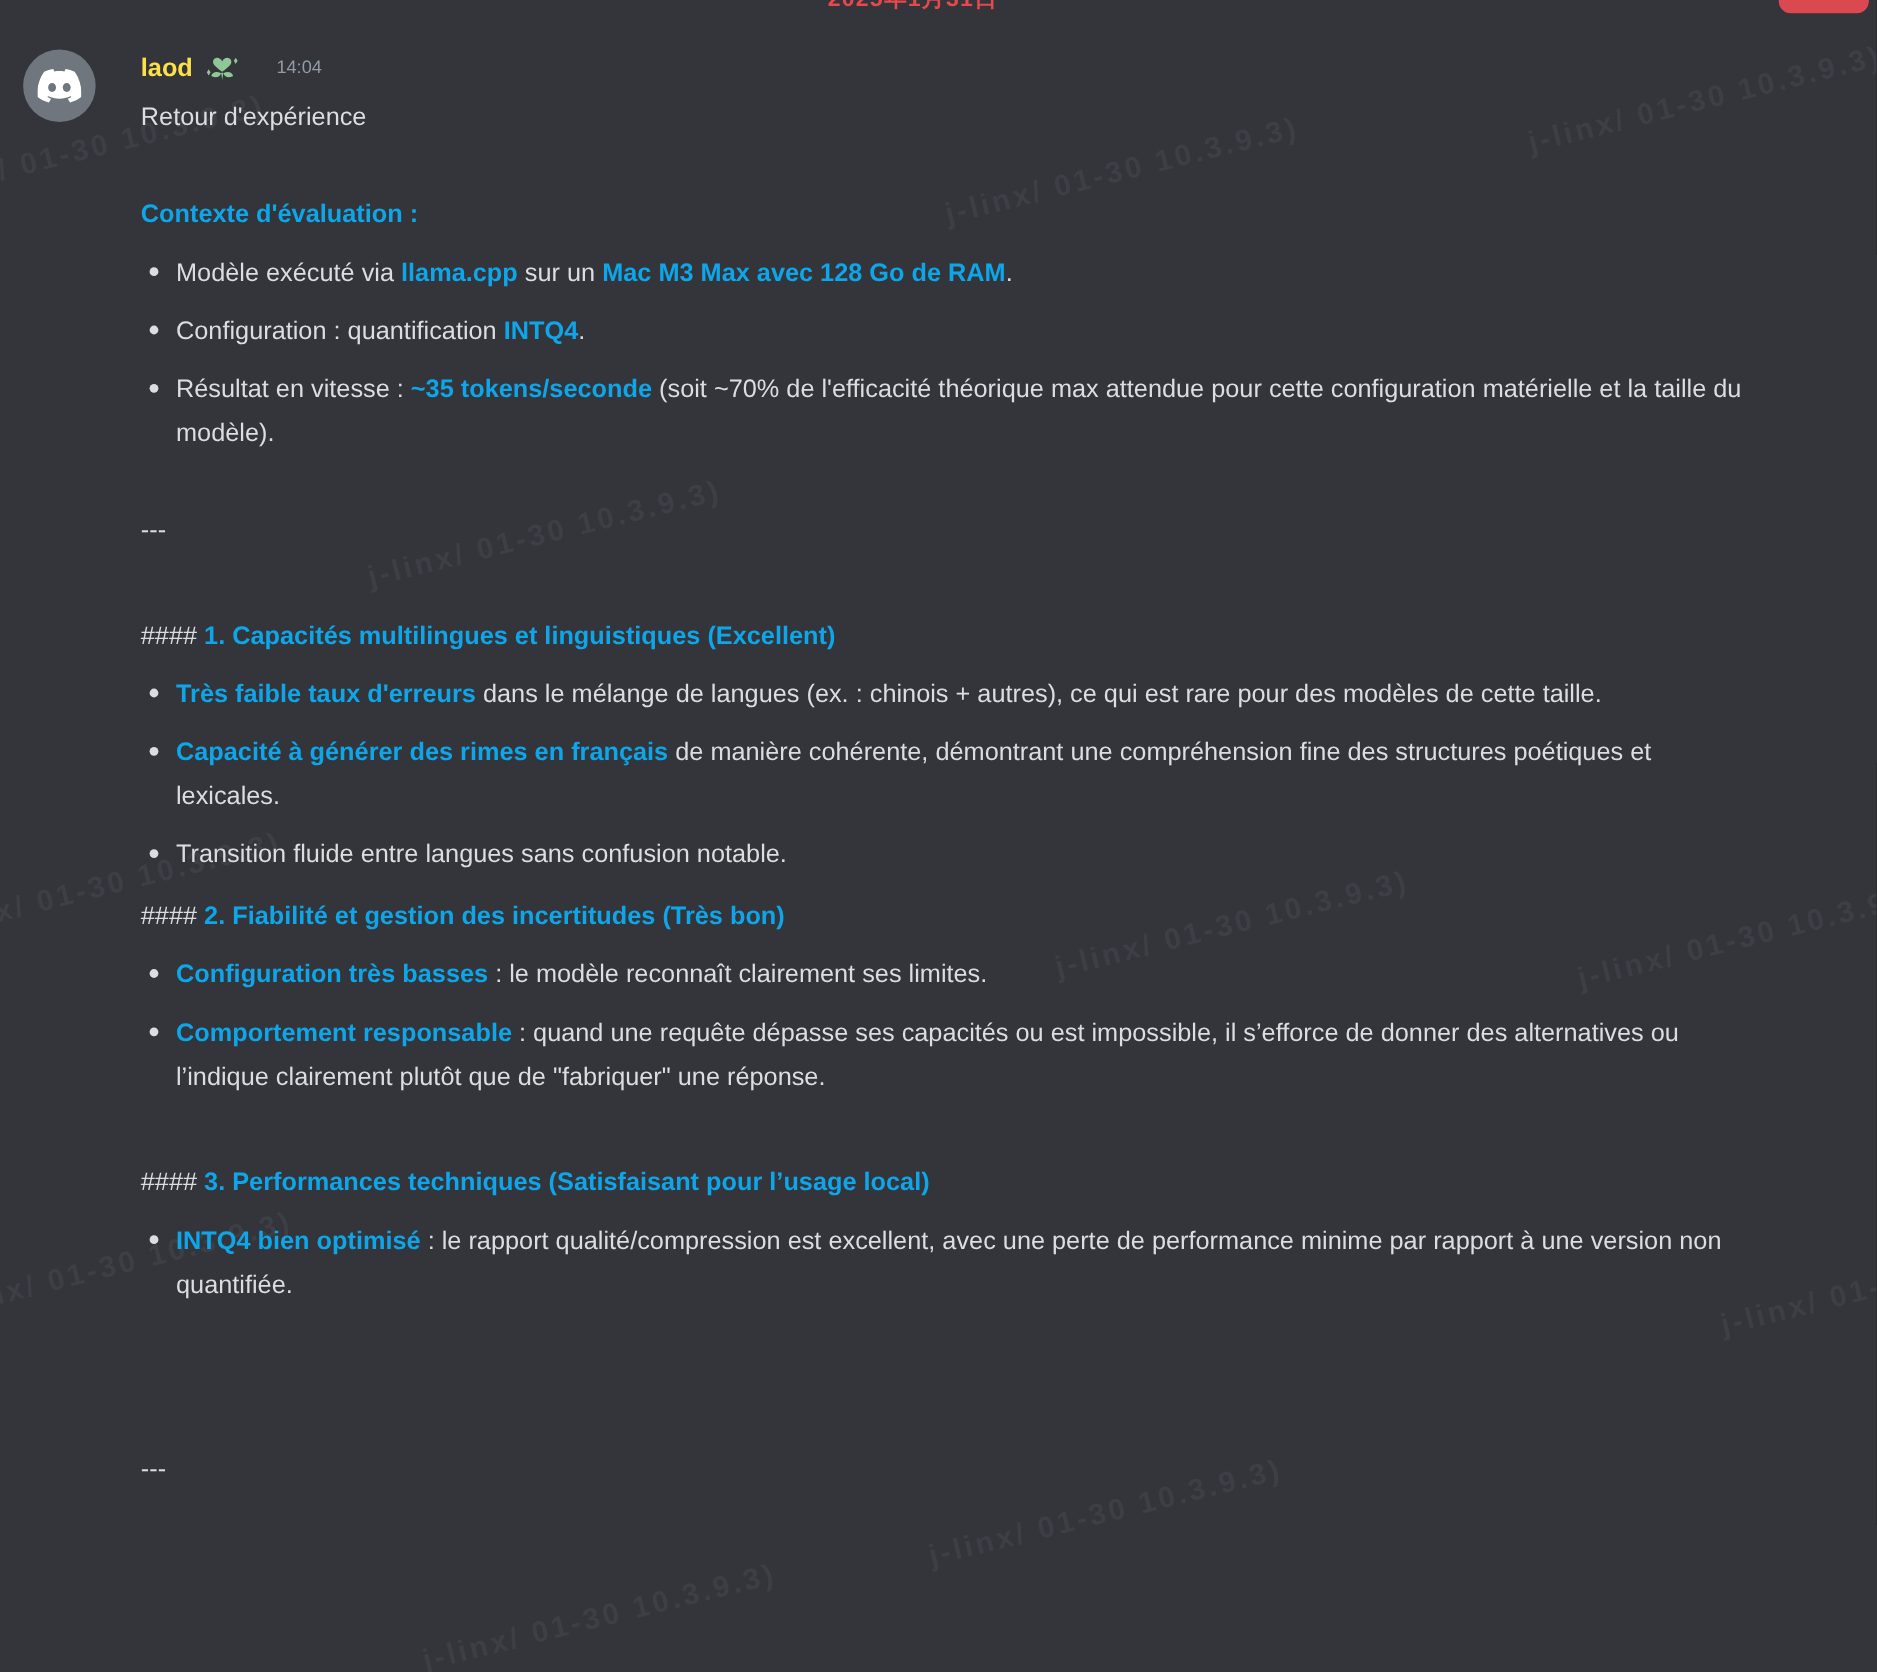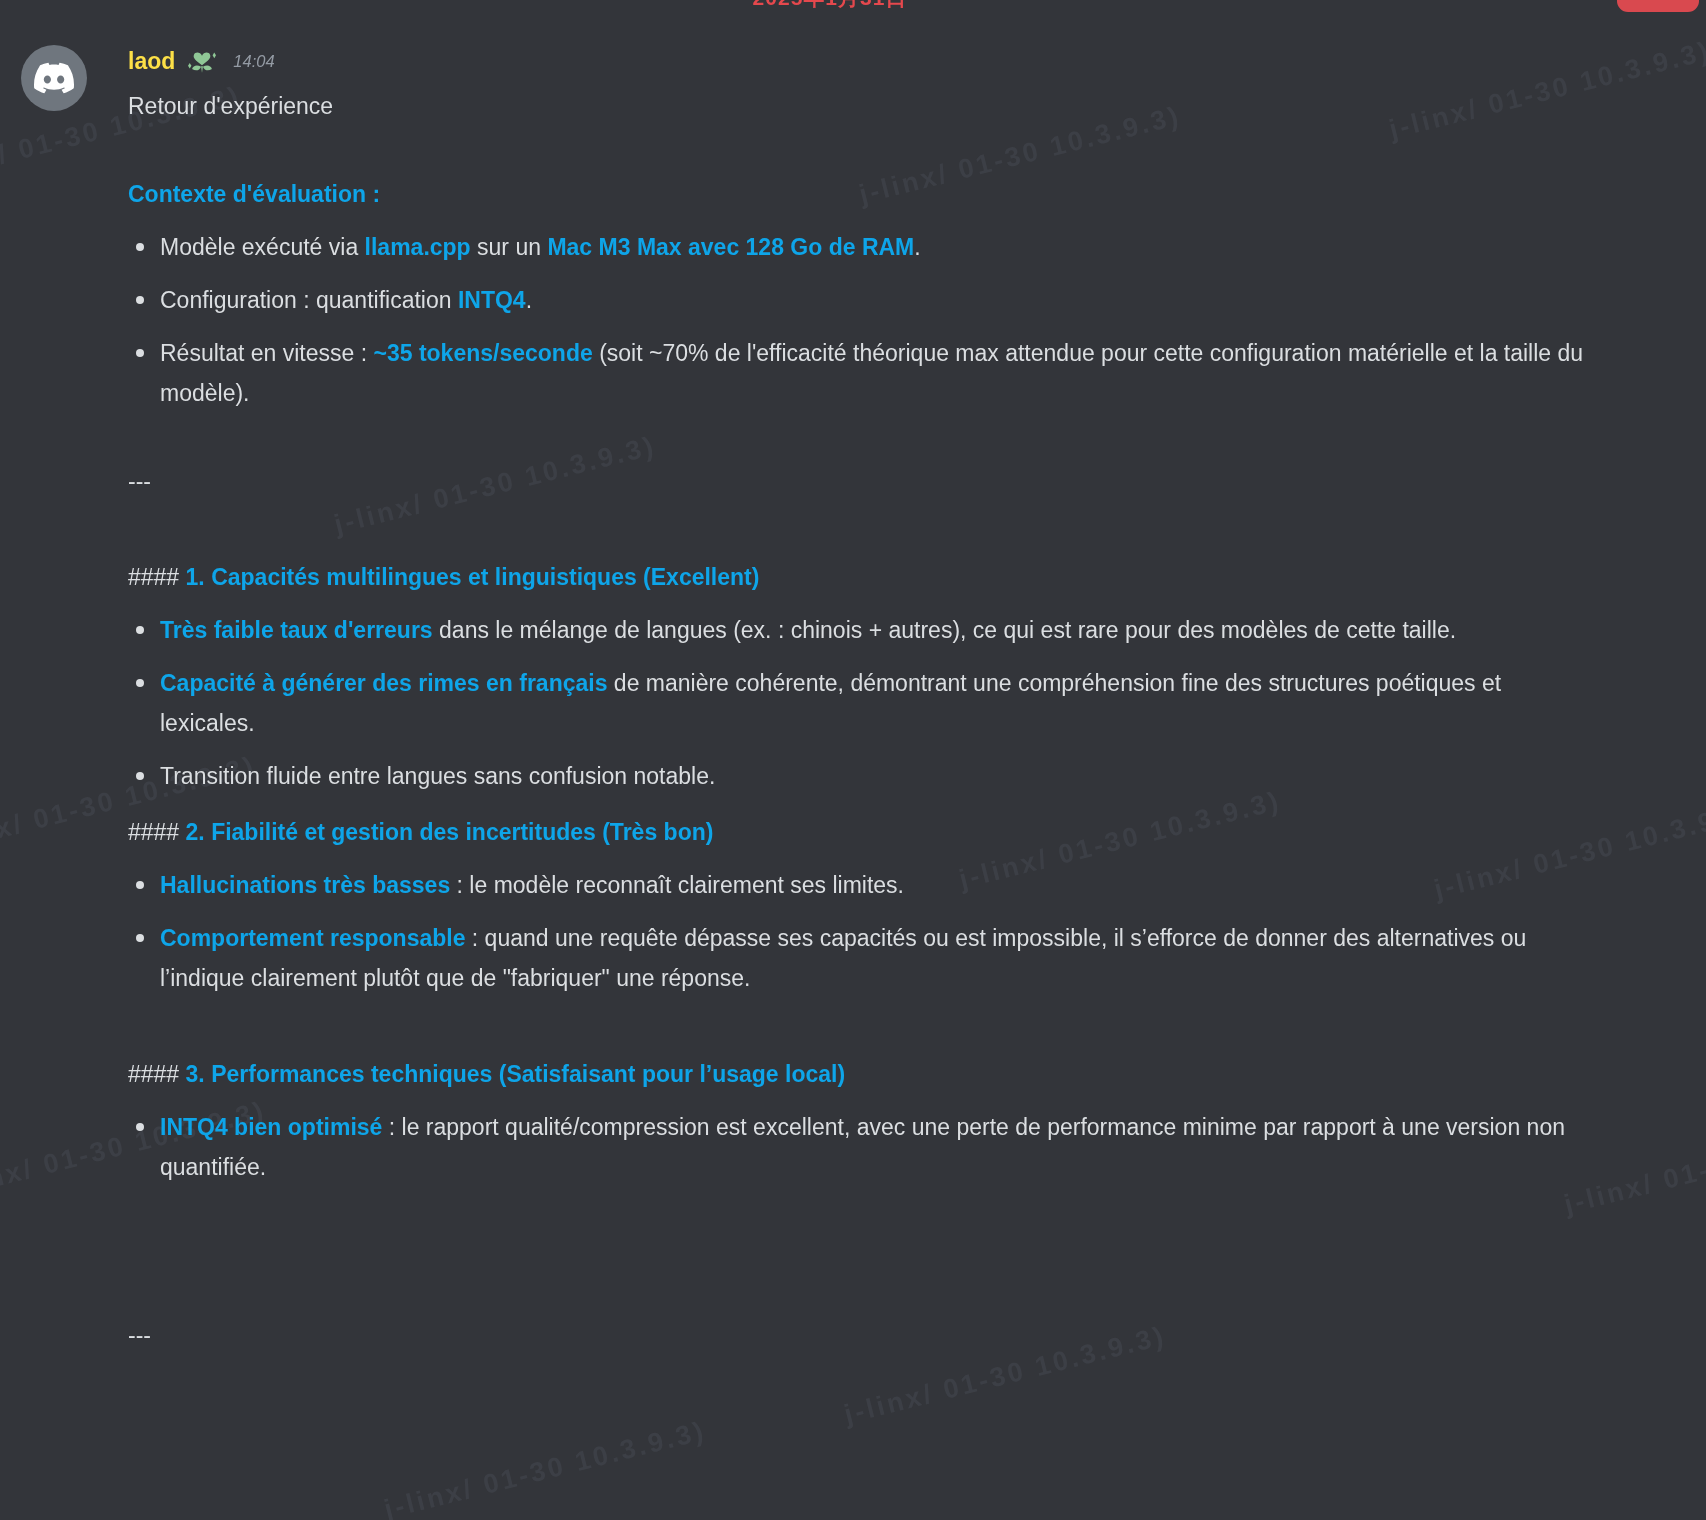--- a/index.html
+++ b/index.html
@@ -30,21 +30,21 @@
   
   .avatar{
     position:absolute;left:21px;top:45px;width:66px;height:66px;border-radius:50%;
     background:#6f767e;display:flex;align-items:center;justify-content:center;
     cursor:pointer;
   }
   .msg{position:absolute;left:128px;top:44px;width:1470px;}
   .msg-header{display:flex;align-items:center;height:34px;}
   .username{font-size:23px;font-weight:700;color:#fde047;cursor:pointer;}
   .badge{margin-left:10px;display:inline-flex;align-items:center;}
-  .timestamp{margin-left:14px;font-size:16.5px;color:#949ba4;font-style:italic;}
+  .timestamp{margin-left:32px;font-size:16.5px;color:#949ba4;}
   .blocks{margin-top:4px;}
   .line{font-size:23px;line-height:40px;margin-top:8px;color:#dbdee1;}
   .line .b,.blist .b{font-weight:700;color:#0ea5e9;}
   .heading{margin-top:16px;}
   .heading .hash{font-weight:400;color:#dbdee1;}
   .spacer{height:40px;}
   ul.blist{list-style:none;margin:0;padding:0;margin-top:0;}
   ul.blist li{
     position:relative;padding-left:32px;font-size:23px;line-height:40px;
     margin-top:13px;color:#dbdee1;
@@ -116,21 +116,21 @@
         <div class="line"><span>---</span></div>
         <div class="spacer"></div>
         <div class="line heading"><span class="hash">#### </span><span class="b">1. Capacités multilingues et linguistiques (Excellent)</span></div>
         <ul class="blist">
           <li><span class="b">Très faible taux d'erreurs</span><span> dans le mélange de langues (ex. : chinois + autres), ce qui est rare pour des modèles de cette taille.</span></li>
           <li><span class="b">Capacité à générer des rimes en français</span><span> de manière cohérente, démontrant une compréhension fine des structures poétiques et lexicales.</span></li>
           <li><span>Transition fluide entre langues sans confusion notable.</span></li>
         </ul>
         <div class="line heading"><span class="hash">#### </span><span class="b">2. Fiabilité et gestion des incertitudes (Très bon)</span></div>
         <ul class="blist">
-          <li><span class="b">Hallucinations très basses</span><span> : le modèle reconnaît clairement ses limites.</span></li>
+          <li><span class="b">Configuration très basses</span><span> : le modèle reconnaît clairement ses limites.</span></li>
           <li><span class="b">Comportement responsable</span><span> : quand une requête dépasse ses capacités ou est impossible, il s’efforce de donner des alternatives ou l’indique clairement plutôt que de "fabriquer" une réponse.</span></li>
         </ul>
         <div class="spacer"></div>
         <div class="line heading"><span class="hash">#### </span><span class="b">3. Performances techniques (Satisfaisant pour l’usage local)</span></div>
         <ul class="blist">
           <li><span class="b">INTQ4 bien optimisé</span><span> : le rapport qualité/compression est excellent, avec une perte de performance minime par rapport à une version non quantifiée.</span></li>
         </ul>
         <div class="spacer"></div>
         <div class="spacer"></div>
         <div class="spacer"></div>

